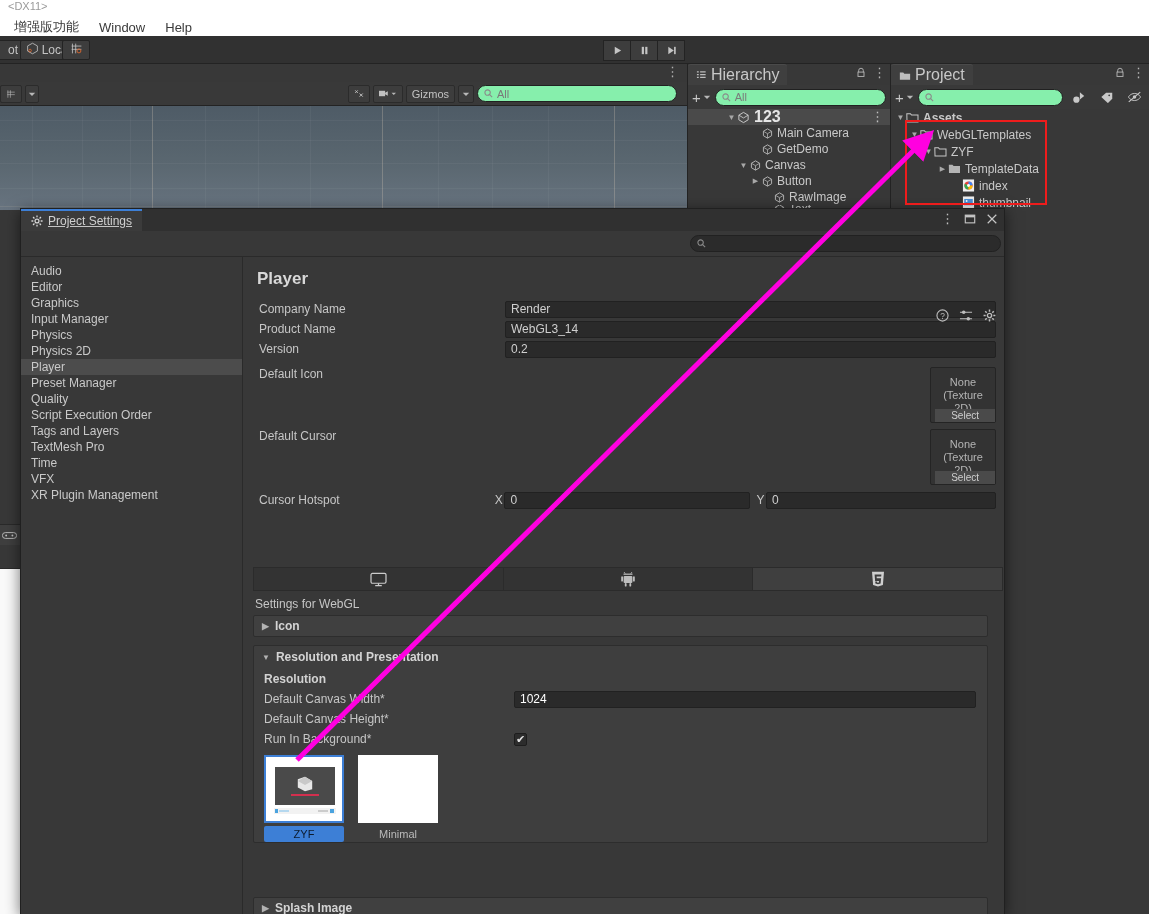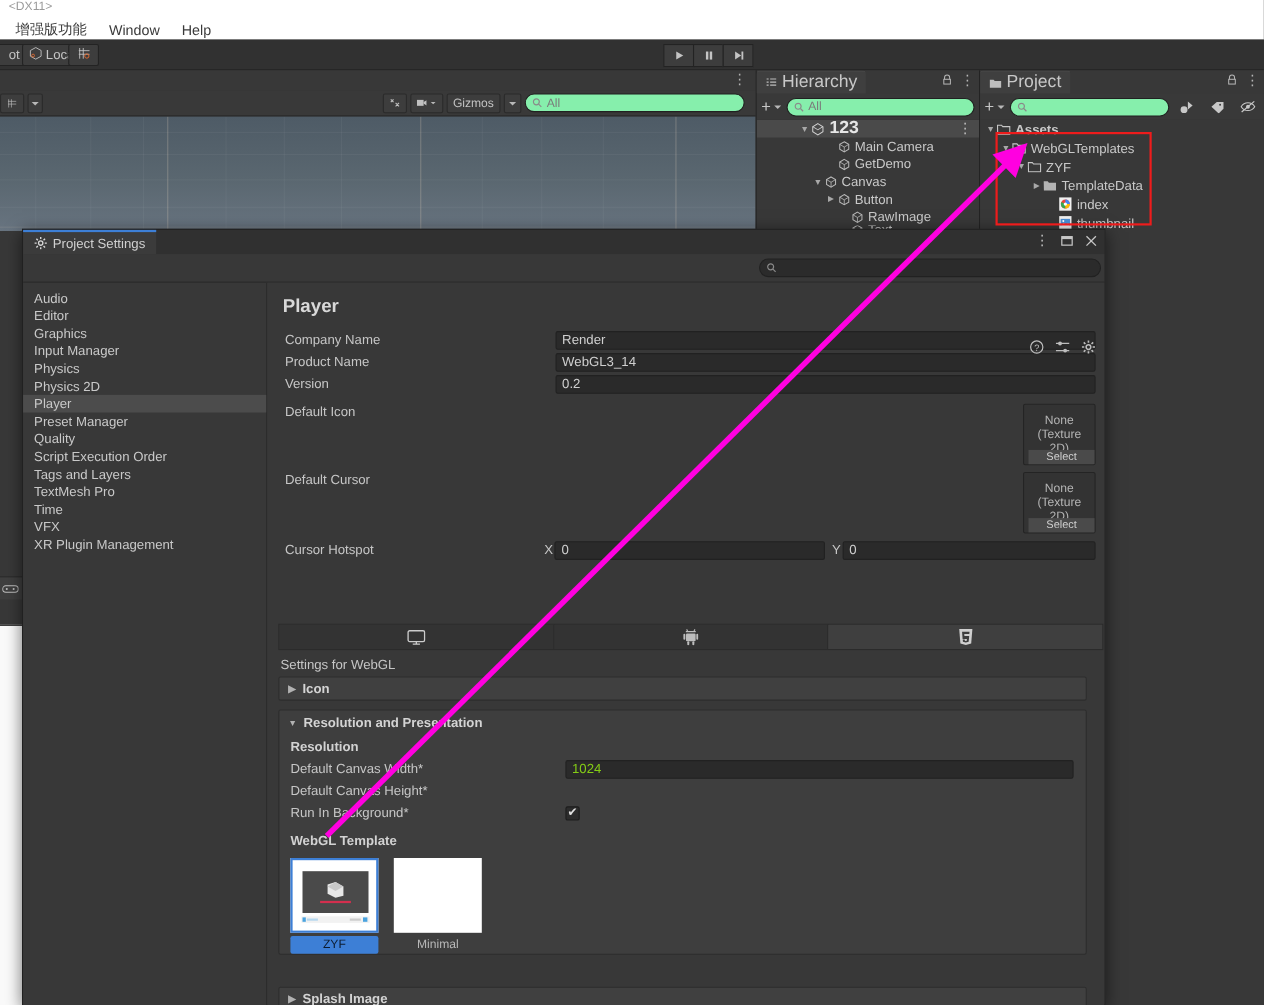--- a/index.html
+++ b/index.html
@@ -132,21 +132,21 @@
   .proj-tree { background: #383838; }
 
   
   .ps-window {
     position: absolute; left: 20px; top: 208px; width: 985px; height: 706px;
     background: #383838; border: 1px solid #202020;
     box-shadow: 0 3px 14px rgba(0,0,0,0.55);
   }
   .ps-tabrow {
     position: relative; height: 22px; background: #303030;
-    display: flex; align-items: stretch;
+    display: flex; align-items: stretch; text-decoration: underline;
   }
   .ps-tab {
     display: flex; align-items: center; gap: 5px; padding: 0 10px;
     background: #3b3b3b; color: #d0d0d0; font-size: 12px;
     border-top: 2px solid #3d7fd6; cursor: default;
   }
   .ps-winctl {
     position: absolute; right: 6px; top: 4px;
     display: flex; gap: 10px; align-items: center; color: #c0c0c0; font-size: 12px;
   }
@@ -220,21 +220,21 @@
   }
   .sub-head {
     font-size: 12px; font-weight: bold; color: #d2d2d2;
     padding: 4px 0 3px 10px;
   }
   .resrow { display: flex; align-items: center; height: 20px; padding-left: 10px; }
   .reslabel { width: 250px; font-size: 12px; color: #c6c6c6; }
   .resfield {
     width: 462px; height: 17px; background: #2a2a2a; border: 1px solid #212121;
     border-radius: 2px; display: flex; align-items: center; padding: 0 5px;
-    color: #84cc16; font-size: 12px;
+    color: #ffffff; font-size: 12px;
   }
   .chk {
     width: 13px; height: 13px; background: #2c2c2c; border: 1px solid #1d1d1d;
     border-radius: 2px; display: flex; align-items: center; justify-content: center;
     color: #e2e2e2; font-size: 11px; line-height: 11px;
   }
   .tmpl-grid { display: flex; gap: 14px; padding: 6px 0 0 10px; }
   .tmpl { width: 80px; }
   .tmpl .thumb {
     width: 80px; height: 68px; background: #ffffff;
@@ -787,21 +787,20 @@
             <span class="resfield">1024</span>
           </div>
           <div class="resrow">
             <span class="reslabel">Default Canvas Height*</span>
           </div>
           <div class="resrow">
             <span class="reslabel">Run In Background*</span>
             <span class="chk">✔</span>
           </div>
 
-          <div class="sub-head" style="padding-top:8px;">WebGL Template</div>
 
           <div class="tmpl-grid">
 
             <div class="tmpl selected">
               <div class="thumb">
                 <div class="mini-screen">
                   <svg width="22" height="18" viewBox="0 0 24 20" style="position:absolute;left:19px;top:8px;">
                     <path d="M12 2l8 4.6v9.2L12 18 4 13.8V4.6z" fill="#e8e8e8"></path>
                     <path d="M12 2l8 4.6-8 4.6-8-4.6z" fill="#c9c9c9"></path>
                   </svg>

